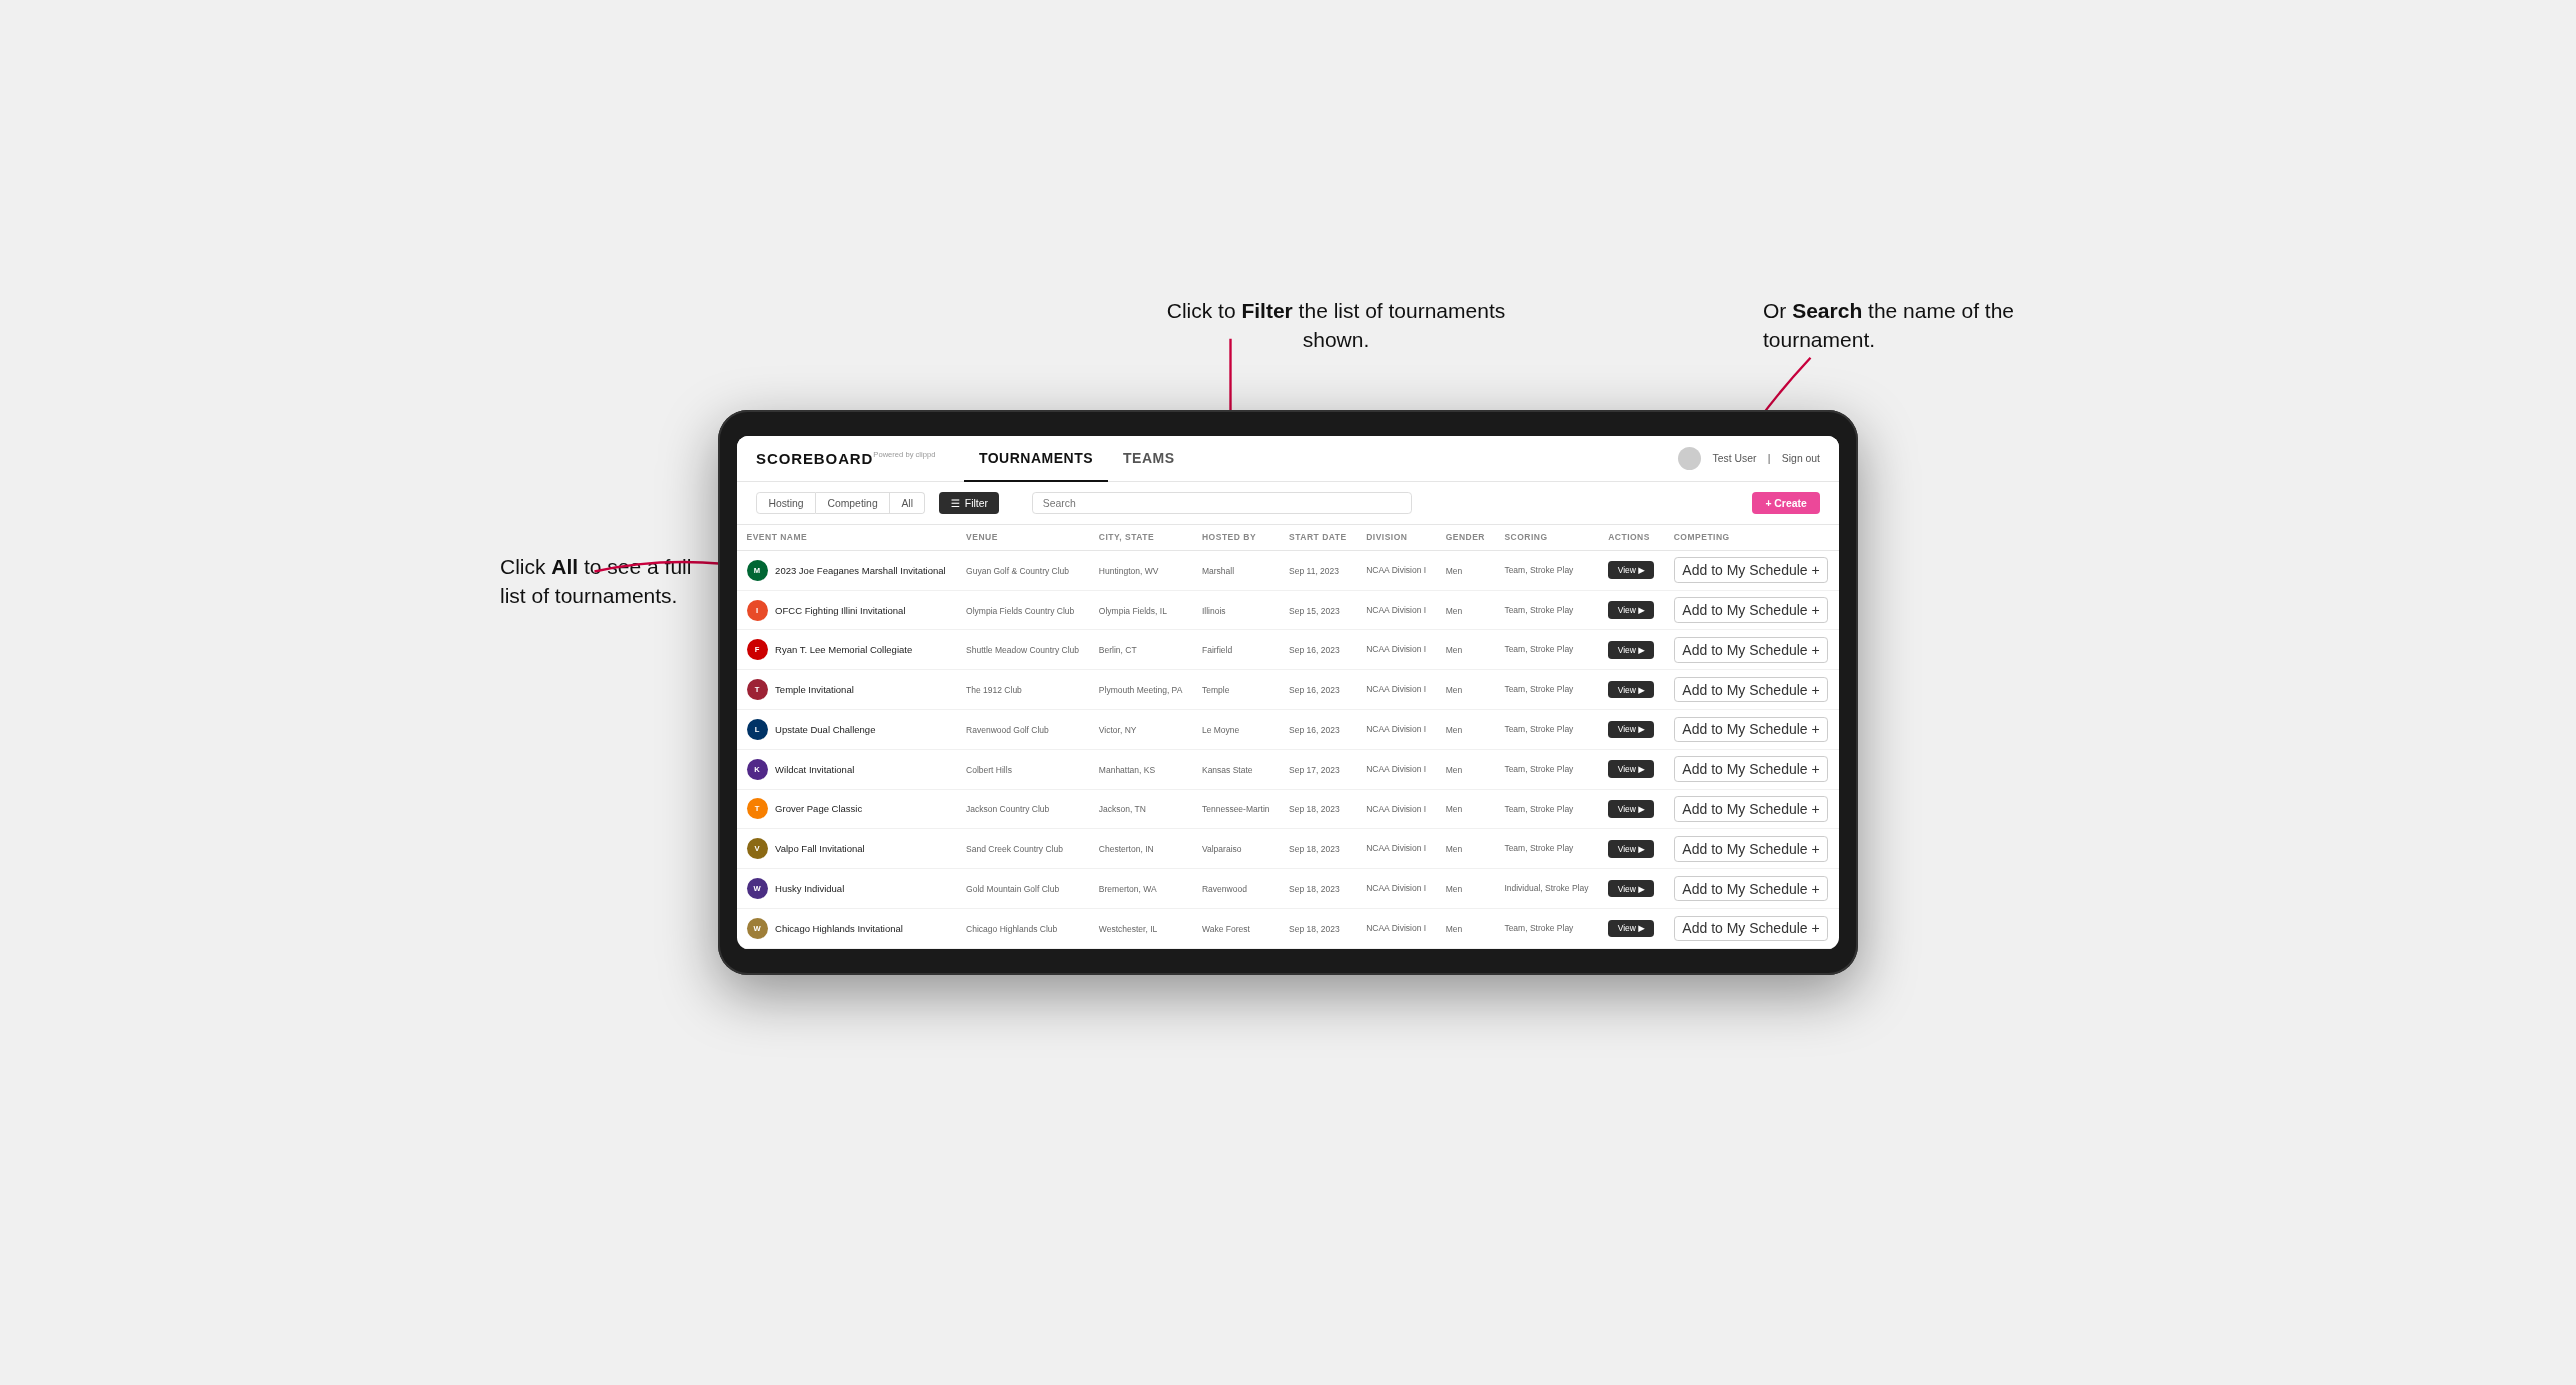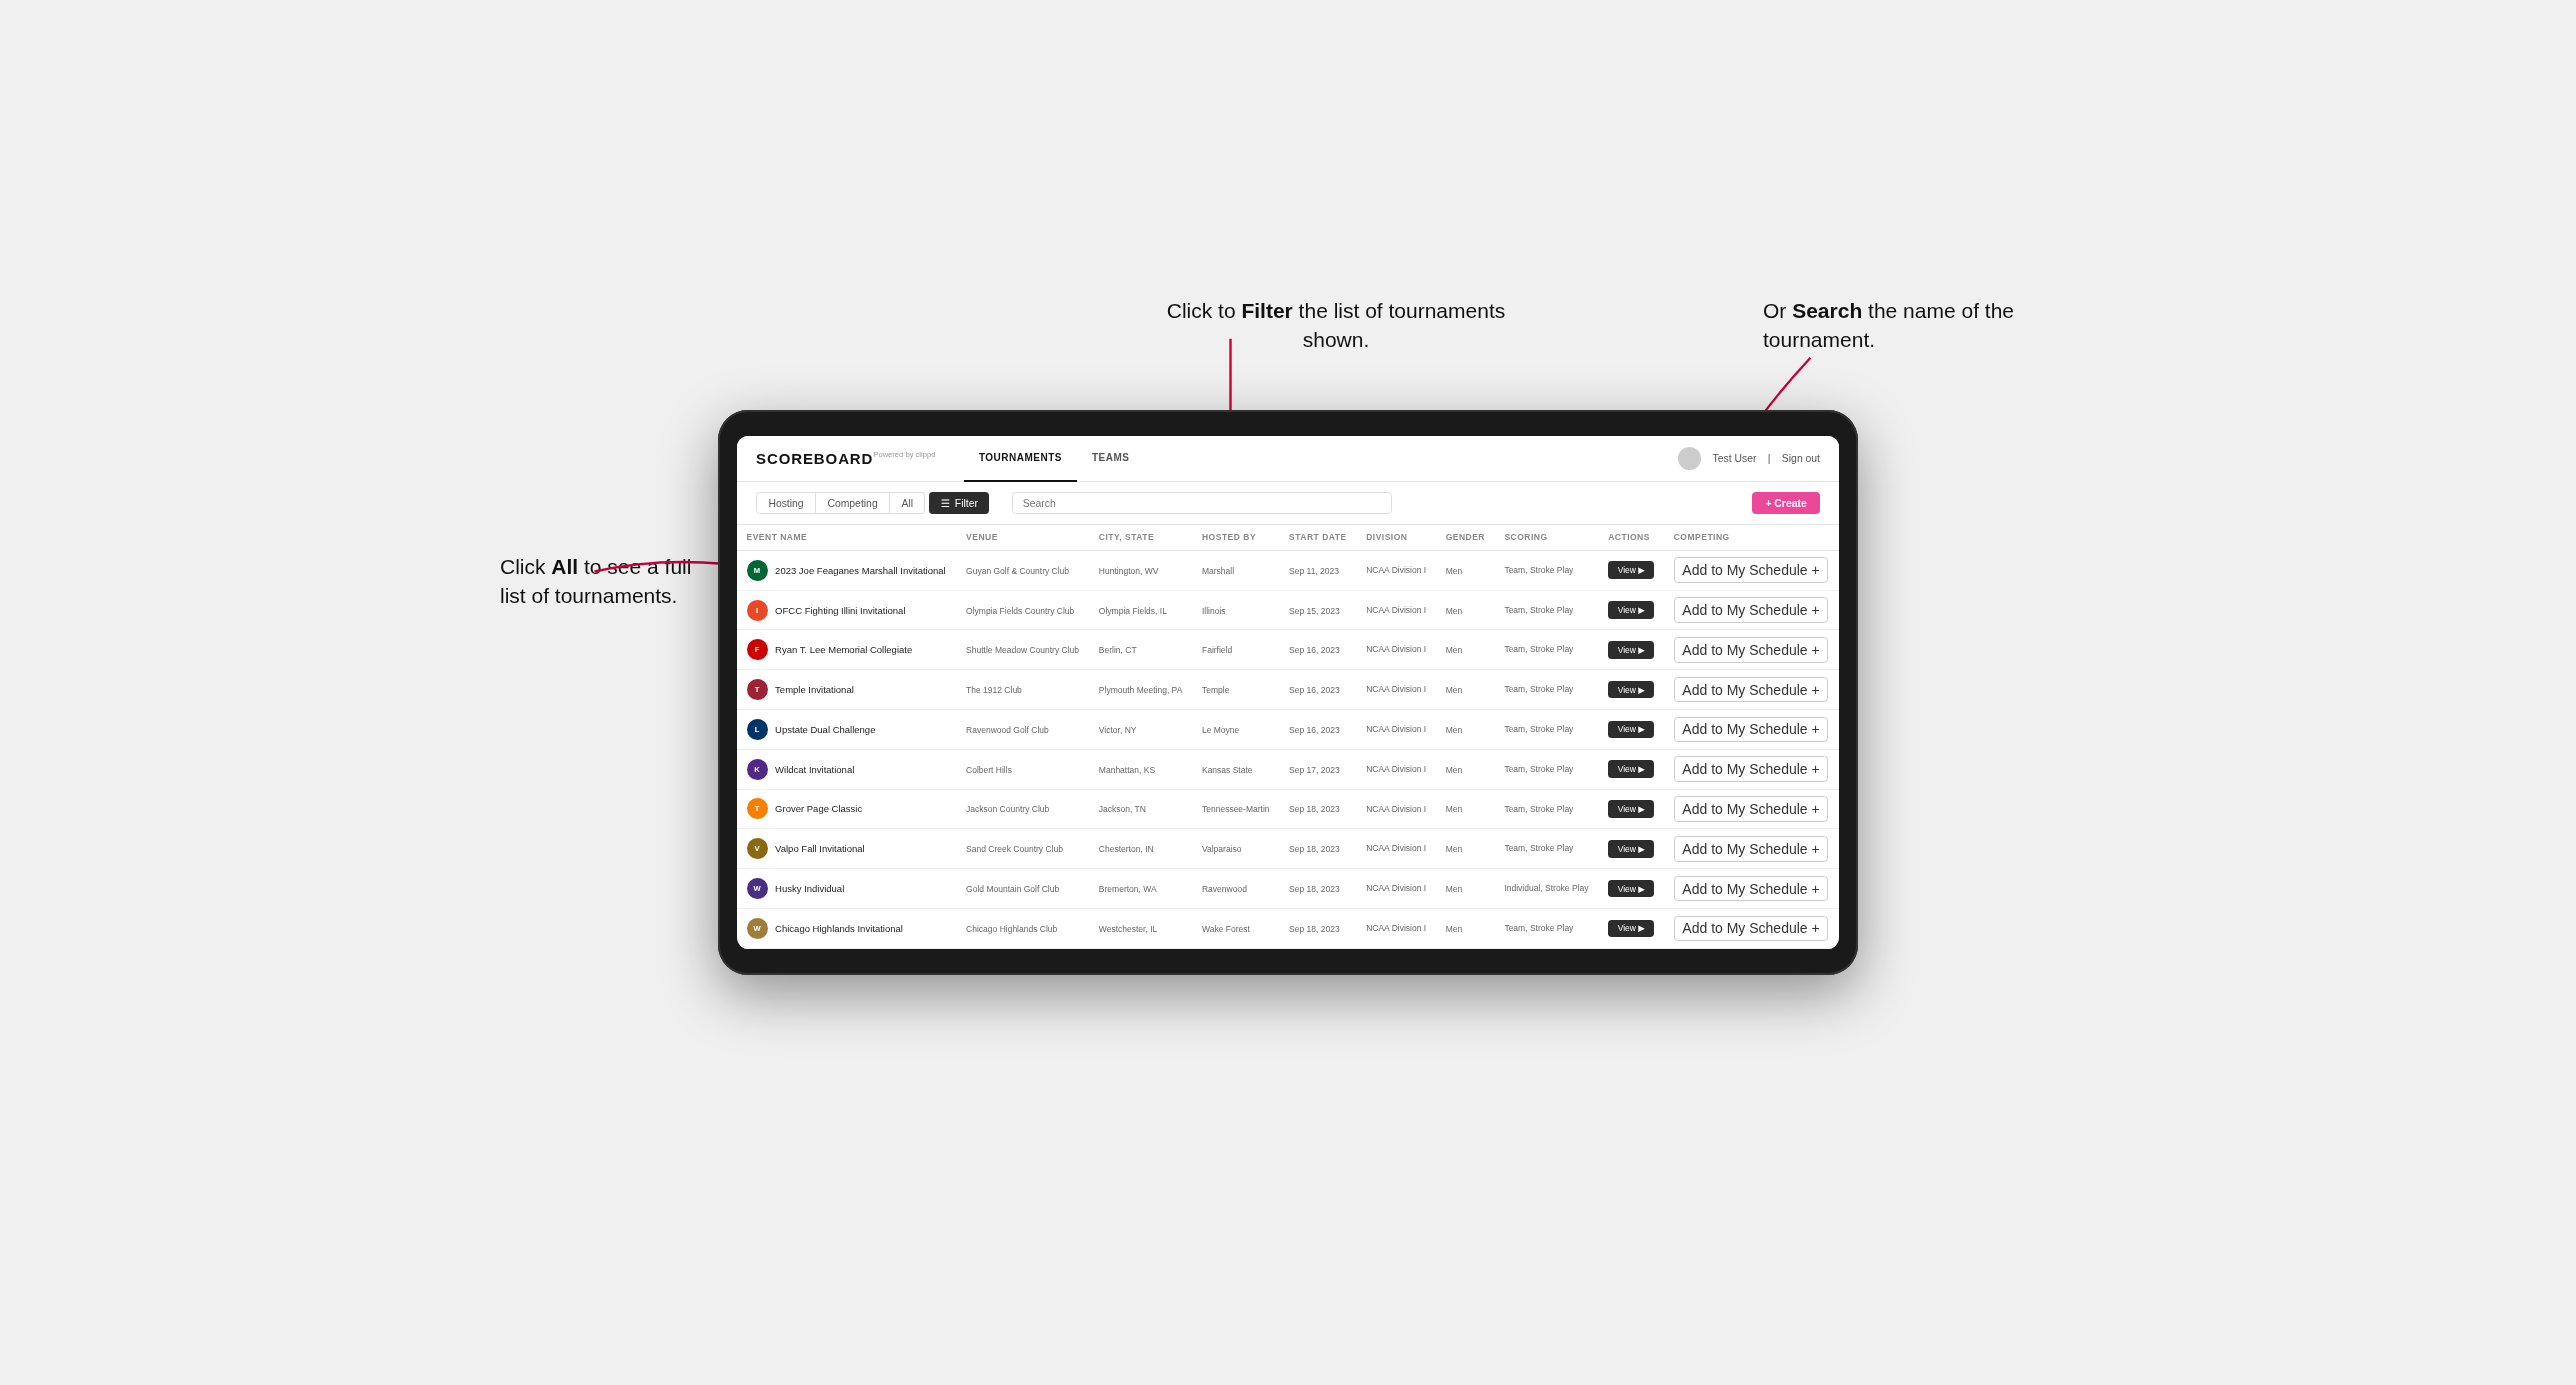--- a/index.html
+++ b/index.html
@@ -93,21 +93,21 @@
     .nav-tabs {
       display: flex;
       gap: 0;
       flex: 1;
     }
     .nav-tab {
       padding: 4px 15px;
       height: 46px;
       display: flex;
       align-items: center;
-      font-size: 10px;
+      font-size: 14px;
       font-weight: 600;
       color: #555;
       cursor: pointer;
       border-bottom: 2.8px solid transparent;
       text-transform: uppercase;
       letter-spacing: 0.5px;
     }
     .nav-tab.active {
       color: #111;
       border-bottom-color: #111;
@@ -125,21 +125,21 @@
       height: 23px;
       background: #ccc;
       border-radius: 50%;
     }
 
     
     .toolbar {
       padding: 9.5px 19px;
       display: flex;
       align-items: center;
-      gap: 4px;
+      gap: 14px;
       border-bottom: 0.9px solid #e5e5e5;
       background: #fff;
     }
     .filter-btn-group {
       display: flex;
       gap: 0;
     }
     .tab-btn {
       padding: 4.7px 11.4px;
       font-size: 10.4px;

